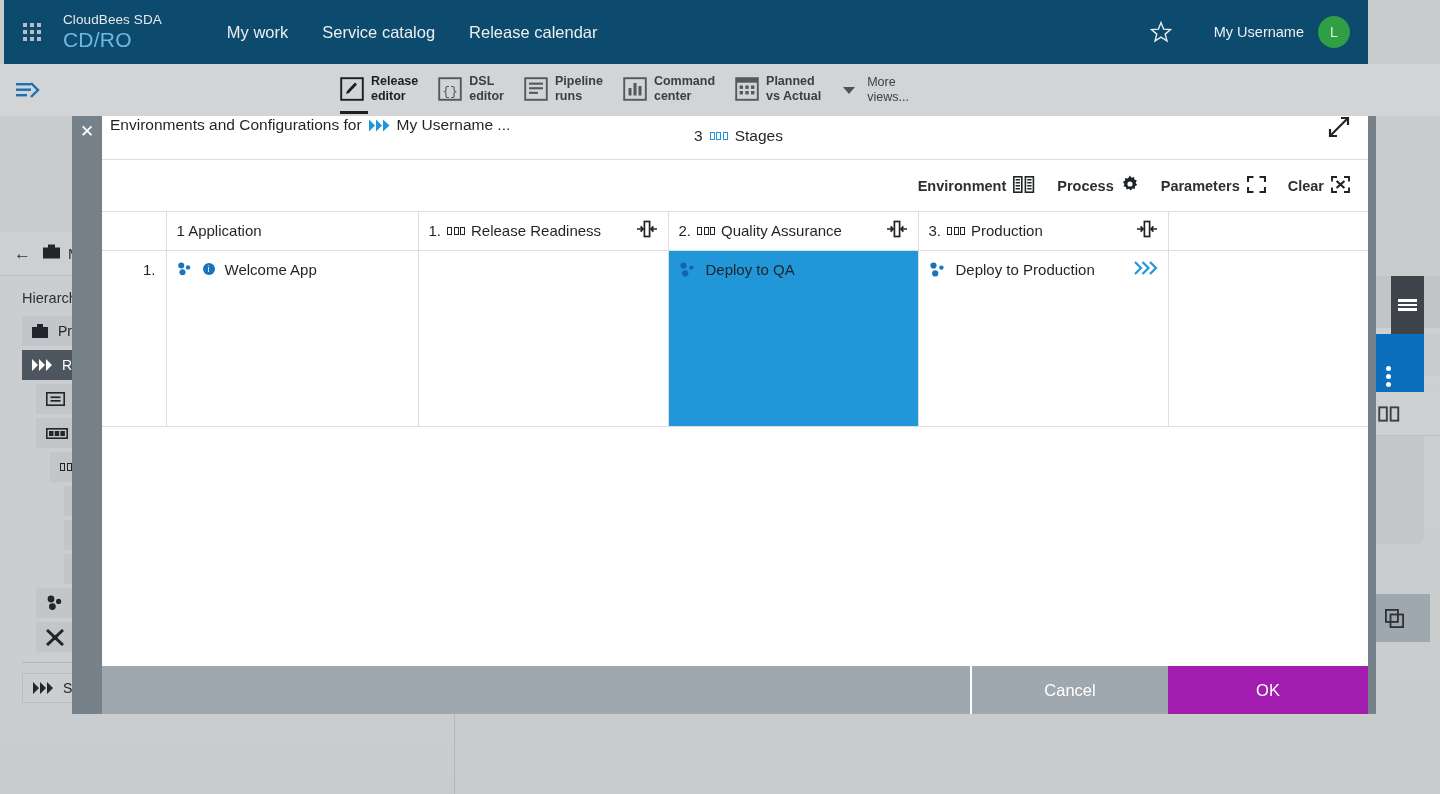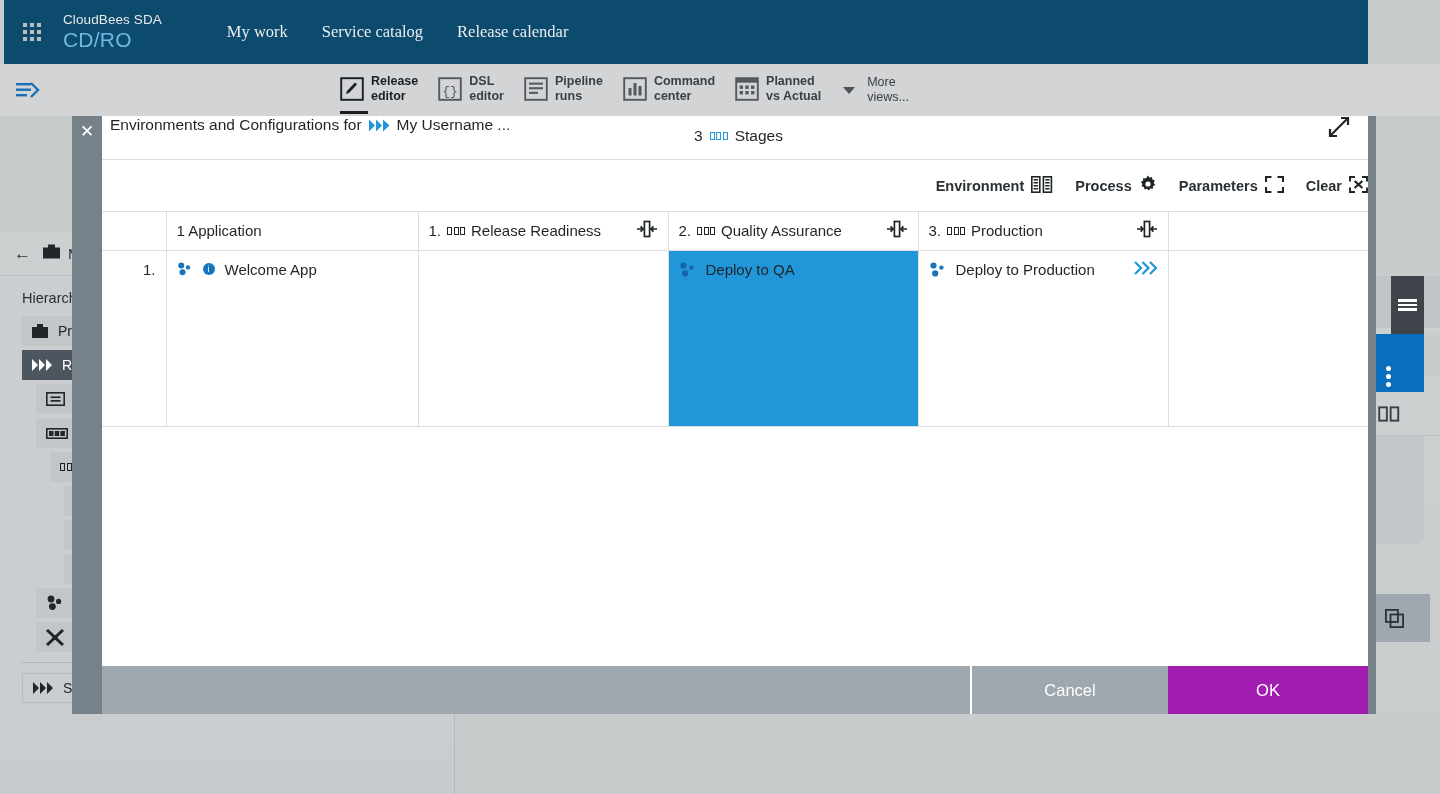--- a/index.html
+++ b/index.html
@@ -17,21 +17,21 @@
   }
   .grid-apps {
     width: 18px; height: 18px; margin-left: 19px; margin-right: 22px;
     display: grid; grid-template-columns: repeat(3, 4px); grid-template-rows: repeat(3, 4px);
     gap: 3px; flex: none;
   }
   .grid-apps i { background: #b9bcc0; display: block; width: 4px; height: 4px; }
   .brand { color: #fff; line-height: 1.05; flex: none; }
   .brand .b1 { font-size: 13.5px; color: #e7e9ea; display: block; letter-spacing: .1px;}
   .brand .b2 { font-size: 21px; color: #6fb8e0; display: block; margin-top: 1px; letter-spacing: .2px;}
-  .mainlinks { display: flex; align-items: flex-end; margin-left: 48px; font-family: Liberation Serif, serif; }
+  .mainlinks { display: flex; align-items: flex-end; margin-left: 48px; }
   .mainlinks a {
     color: #eceef0; font-size: 16.5px; text-decoration: none; padding: 0 17px;
   }
   .topright { margin-left: auto; display: flex; align-items: center; padding-right: 18px; }
   .star-icon { width: 22px; height: 22px; margin-right: 42px; }
   .uname { color: #eceef0; font-size: 14.5px; margin-right: 14px; }
   .avatar {
     width: 32px; height: 32px; border-radius: 50%; background: #2f9e44;
     color: #dff0e2; font-size: 14px; display: flex; align-items: center; justify-content: center;
   }
@@ -143,21 +143,21 @@
   }
   .findbox {
     margin-left: 64px; width: 200px; height: 32px; border: 1px solid #c5c9cc;
     display: flex; align-items: center; gap: 7px; padding: 0 8px; background: #fff;
   }
   .findbox input {
     border: 0; outline: 0; font-size: 14px; color: #2b3034; width: 100%;
     font-family: "Liberation Sans", sans-serif;
   }
   .findbox input::placeholder { color: #8d9499; }
-  .tb-actions { margin-left: auto; display: flex; align-items: center; gap: 22px; }
+  .tb-actions { margin-left: auto; display: flex; align-items: center; gap: 22px; padding-right: 18px; }
   .tb-btn { display: flex; align-items: center; gap: 7px; font-size: 14.5px; font-weight: bold; color: #2b3034; }
 
   
   .grid-wrap { flex: 1; overflow: hidden; }
   .gtable { width: 100%; border-collapse: collapse; table-layout: fixed; }
   .gtable th, .gtable td { border: 1px solid #dcdfe1; border-top: 0; }
   .gtable th {
     height: 38px; font-weight: normal; font-size: 15px; color: #1f2427; text-align: left;
     padding: 0 10px; vertical-align: middle;
   }
@@ -367,20 +367,29 @@
   </div>
   <div class="brand">
     <span class="b1">CloudBees SDA</span>
     <span class="b2">CD/RO</span>
   </div>
   <nav class="mainlinks">
     <a href="#">My work</a>
     <a href="#">Service catalog</a>
     <a href="#">Release calendar</a>
   </nav>
+  <div class="topright">
+    <span class="star-icon">
+      <svg width="22" height="22" viewBox="0 0 22 22">
+          <path d="M11 1.6 L13.6 8.2 L20.6 8.6 L15.2 13.1 L17 20 L11 16.1 L5 20 L6.8 13.1 L1.4 8.6 L8.4 8.2 Z" fill="none" stroke="#eceef0" stroke-width="1.4"></path>
+        </svg>
+    </span>
+    <span class="uname">My Username</span>
+    <div class="avatar">L</div>
+  </div>
 </div>
 
 <div class="viewbar">
   <span class="hamb-toggle">
     <svg width="26" height="20" viewBox="0 0 26 20">
         <rect x="0" y="3" width="15" height="2.4" fill="#1a6fb5"></rect>
         <rect x="0" y="8.5" width="15" height="2.4" fill="#1a6fb5"></rect>
         <rect x="0" y="14" width="11" height="2.4" fill="#1a6fb5"></rect>
         <path d="M15 3 L22 10 L15 17" fill="none" stroke="#1a6fb5" stroke-width="2.4"></path>
       </svg>

